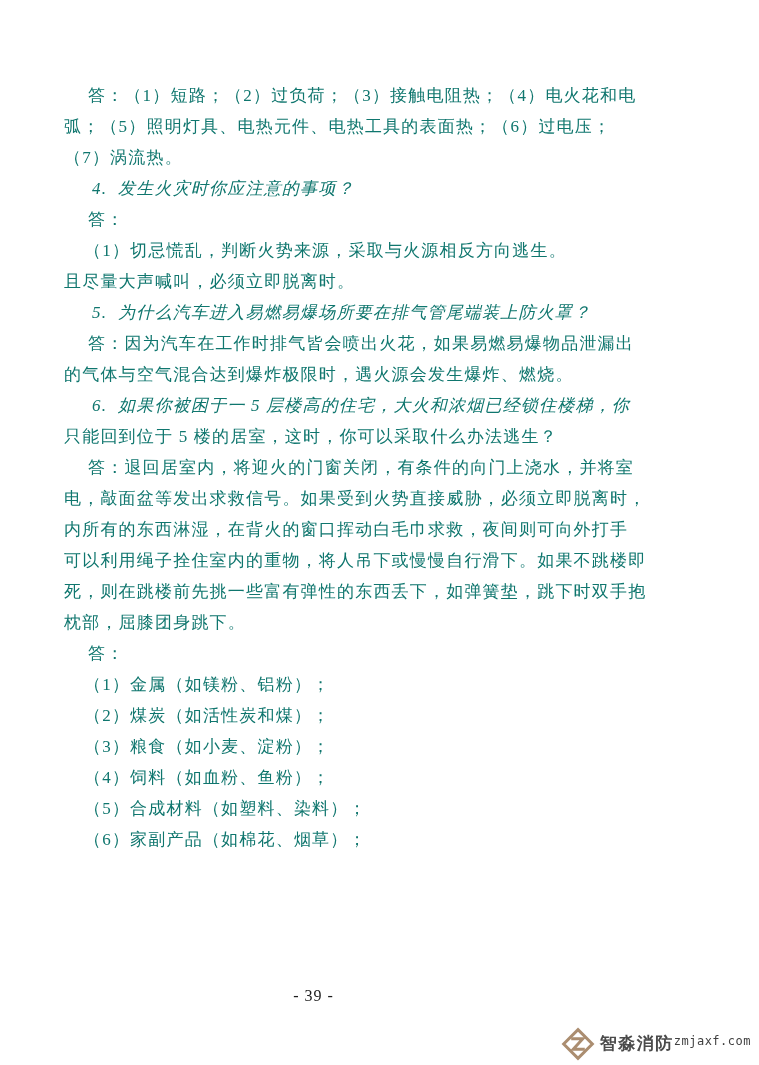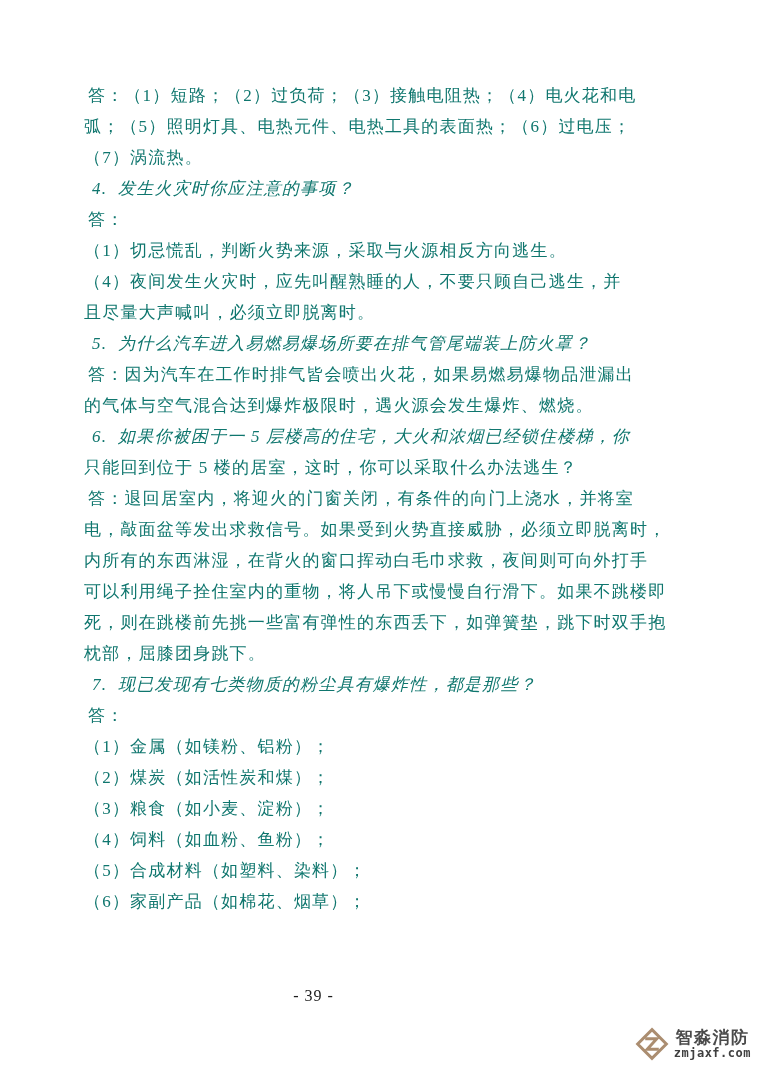--- a/index.html
+++ b/index.html
@@ -22,21 +22,21 @@
     width: 636px;
   }
   .line {
     height: 31px;
     line-height: 31px;
     font-size: 17px;
     letter-spacing: 1.2px;
     white-space: pre;
     color: #0f766e;
   }
-  .ind-none     { padding-left: 0; margin-left: 20px; }
+  .ind-none     { padding-left: 0; }
   .ind-first    { padding-left: 24px; }
   .ind-question { padding-left: 28px; font-style: italic; }
   .ind-item     { padding-left: 20px; }
 
   .page-number {
     position: absolute;
     top: 987px;
     left: 0;
     width: 627px;
     text-align: center;
@@ -53,63 +53,60 @@
     align-items: center;
     gap: 5px;
   }
   .logo-icon {
     width: 34px;
     height: 34px;
     flex: 0 0 auto;
   }
   .logo-text {
     display: flex;
-    flex-direction: column;
+    flex-direction: row;
     line-height: 1.05;
-    text-align: center;
   }
   .brand-name {
     font-family: "Liberation Sans", "DejaVu Sans", sans-serif;
     font-size: 17px;
     font-weight: 600;
     color: #4a4a4a;
     letter-spacing: 1.5px;
   }
   .brand-url {
     font-family: "DejaVu Sans Mono", "Liberation Mono", monospace;
     font-size: 12px;
-    font-weight: 700;
+    font-weight: 400;
     color: #3f3f3f;
     letter-spacing: 0.5px;
   }
 </style>
 </head>
 <body>
 
 <div class="doc-body">
     <div class="line ind-first">答：（1）短路；（2）过负荷；（3）接触电阻热；（4）电火花和电</div>
     <div class="line ind-none">弧；（5）照明灯具、电热元件、电热工具的表面热；（6）过电压；</div>
     <div class="line ind-none">（7）涡流热。</div>
     <div class="line ind-question">4.  发生火灾时你应注意的事项？</div>
     <div class="line ind-first">答：</div>
     <div class="line ind-item">（1）切忌慌乱，判断火势来源，采取与火源相反方向逃生。</div>
-    <div class="line ind-item">（4）夜间发生火灾时，应先叫醒熟睡的人，不要只顾自己逃生，并</div>
     <div class="line ind-none">且尽量大声喊叫，必须立即脱离时。</div>
     <div class="line ind-question">5.  为什么汽车进入易燃易爆场所要在排气管尾端装上防火罩？</div>
     <div class="line ind-first">答：因为汽车在工作时排气皆会喷出火花，如果易燃易爆物品泄漏出</div>
     <div class="line ind-none">的气体与空气混合达到爆炸极限时，遇火源会发生爆炸、燃烧。</div>
     <div class="line ind-question">6.  如果你被困于一 5 层楼高的住宅，大火和浓烟已经锁住楼梯，你</div>
     <div class="line ind-none">只能回到位于 5 楼的居室，这时，你可以采取什么办法逃生？</div>
     <div class="line ind-first">答：退回居室内，将迎火的门窗关闭，有条件的向门上浇水，并将室</div>
     <div class="line ind-none">电，敲面盆等发出求救信号。如果受到火势直接威胁，必须立即脱离时，</div>
     <div class="line ind-none">内所有的东西淋湿，在背火的窗口挥动白毛巾求救，夜间则可向外打手</div>
     <div class="line ind-none">可以利用绳子拴住室内的重物，将人吊下或慢慢自行滑下。如果不跳楼即</div>
     <div class="line ind-none">死，则在跳楼前先挑一些富有弹性的东西丢下，如弹簧垫，跳下时双手抱</div>
     <div class="line ind-none">枕部，屈膝团身跳下。</div>
-    <div class="line ind-question">7.  现已发现有七类物质的粉尘具有爆炸性，都是那些？</div>
     <div class="line ind-first">答：</div>
     <div class="line ind-item">（1）金属（如镁粉、铝粉）；</div>
     <div class="line ind-item">（2）煤炭（如活性炭和煤）；</div>
     <div class="line ind-item">（3）粮食（如小麦、淀粉）；</div>
     <div class="line ind-item">（4）饲料（如血粉、鱼粉）；</div>
     <div class="line ind-item">（5）合成材料（如塑料、染料）；</div>
     <div class="line ind-item">（6）家副产品（如棉花、烟草）；</div>
   </div>
 
 <div class="page-number">- 39 -</div>

